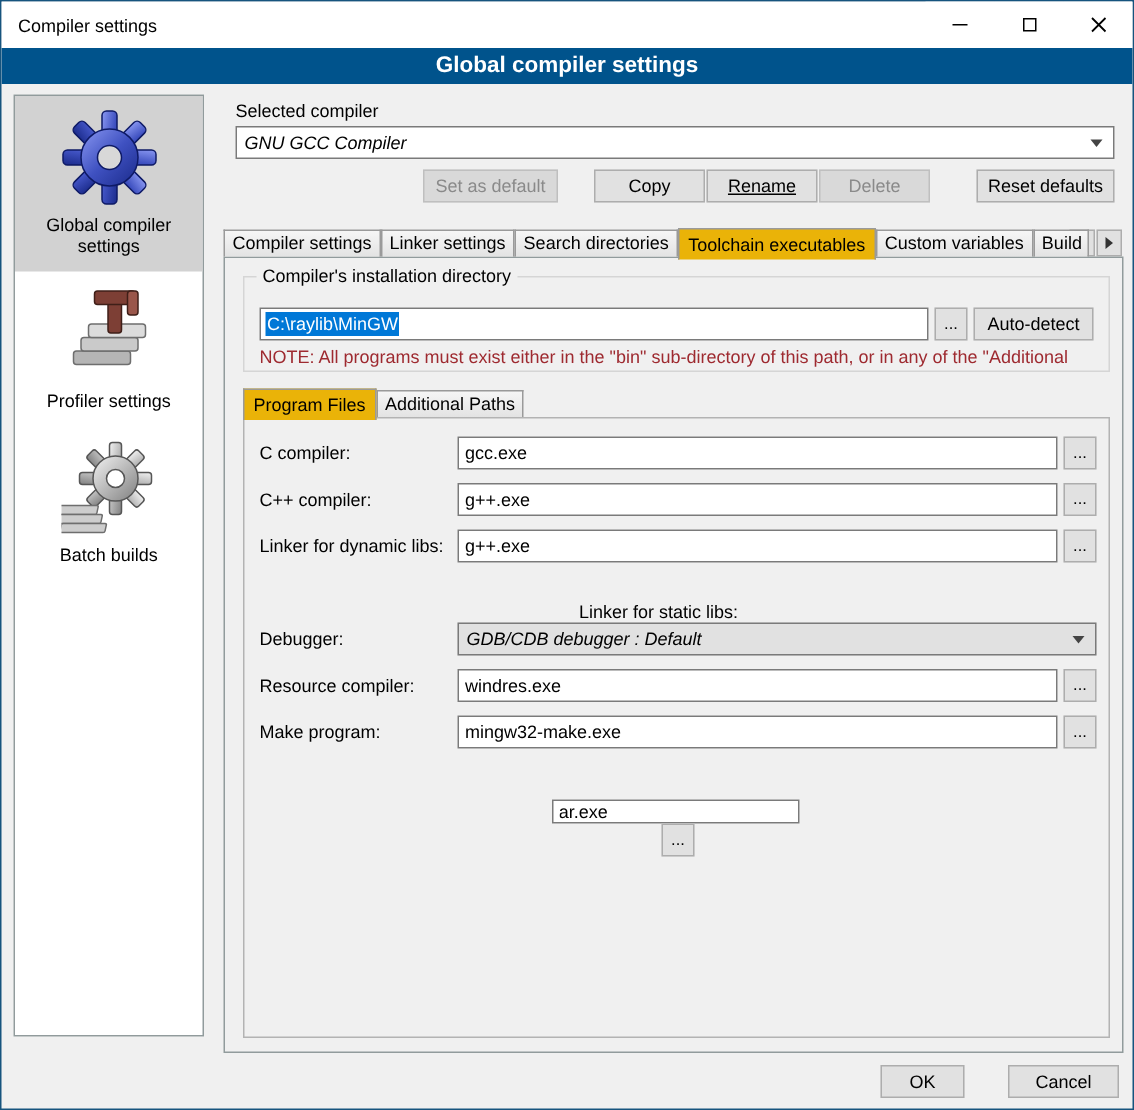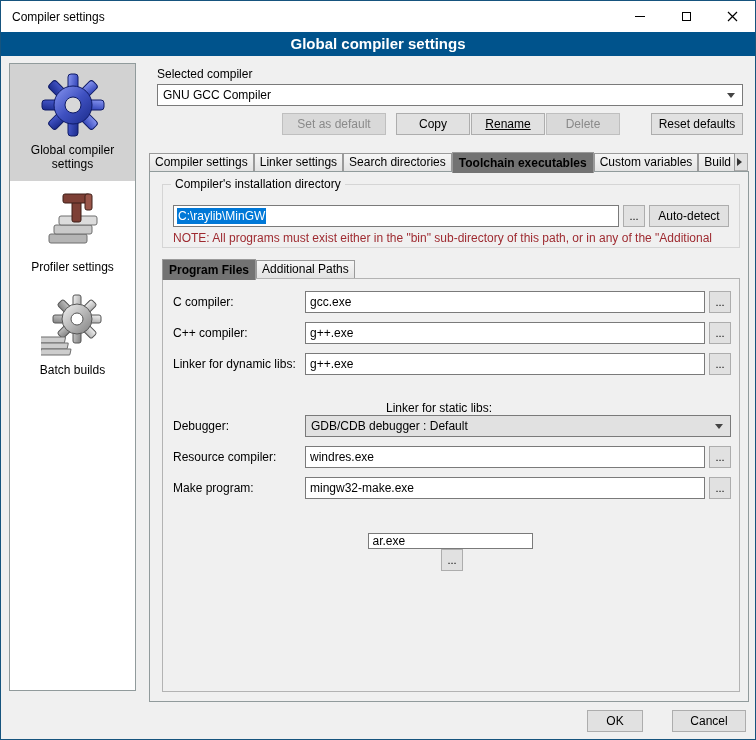--- a/index.html
+++ b/index.html
@@ -53,21 +53,21 @@
     position: absolute; height: 22px;
     background: #e1e1e1; border: 1px solid #adadad;
     font-family: inherit; font-size: 12px; text-align: center;
     line-height: 19px; padding: 0; cursor: default;
   }
   .btn.disabled { color: #8a8a8a; background: #d9d9d9; border-color: #bfbfbf; }
   .combo {
     position: absolute; height: 22px;
     background: #fff; border: 1px solid #7a7a7a;
     display: flex; align-items: center;
-    padding-left: 5px; cursor: default;
+    padding-left: 5px; cursor: default; font-style: italic;
   }
   .combo.gray { background: #e1e1e1; }
   .combo-arrow {
     width: 0; height: 0; margin-left: auto; margin-right: 7px;
     border-left: 4px solid transparent; border-right: 4px solid transparent;
     border-top: 5px solid #444;
   }
   .dots {
     width: 22px; height: 22px; flex: 0 0 22px;
     background: #e1e1e1; border: 1px solid #adadad;
@@ -79,21 +79,21 @@
     z-index: 2; white-space: nowrap;
   }
   .tab {
     height: 18px; line-height: 17px; padding: 0 5px;
     background: linear-gradient(#f6f6f6, #e3e3e3);
     border: 1px solid #9a9a9a; border-bottom: none;
     margin-bottom: 1px; cursor: default;
   }
   .tab.active {
     height: 21px; line-height: 20px; margin-bottom: -1px;
-    background: #737373; position: relative; z-index: 3; padding: 0 6px; font-weight: bold;
+    background: #eab308; position: relative; z-index: 3; padding: 0 6px;
   }
   .tab.clipped { width: 37px; overflow: hidden; }
   .tab-scroll {
     position: absolute; width: 17px; height: 18px;
     background: #e1e1e1; border: 1px solid #adadad;
     display: flex; align-items: center; justify-content: center; cursor: default;
   }
   .tri-left  { width:0;height:0;border-top:4px solid transparent;border-bottom:4px solid transparent;border-right:5px solid #333; }
   .tri-right { width:0;height:0;border-top:4px solid transparent;border-bottom:4px solid transparent;border-left:5px solid #333; }
   
@@ -230,21 +230,21 @@
       <div class="side-label">Batch builds</div>
     </div>
   </div>
 
   <div class="label" style="left:156px; top:66px;">Selected compiler</div>
   <div class="combo" style="left:156px; top:83px; width:586px;">
     <span>GNU GCC Compiler</span>
     <span class="combo-arrow"></span>
   </div>
 
-  <button class="btn disabled" style="left:281px; top:112px; width:104px;">Set as default</button>
+  <button class="btn disabled" style="left:281px; top:112px; width:90px;">Set as default</button>
   <button class="btn" style="left:395px; top:112px; width:74px;">Copy</button>
   <button class="btn" style="left:470px; top:112px; width:74px;text-decoration:underline;">Rename</button>
   <button class="btn disabled" style="left:545px; top:112px; width:74px;">Delete</button>
   <button class="btn" style="left:650px; top:112px; width:92px;">Reset defaults</button>
 
   <div class="tabstrip" style="left:148px; top:150px; height:21px;">
     <div class="tab">Compiler settings</div>
     <div class="tab">Linker settings</div>
     <div class="tab">Search directories</div>
     <div class="tab active">Toolchain executables</div>

